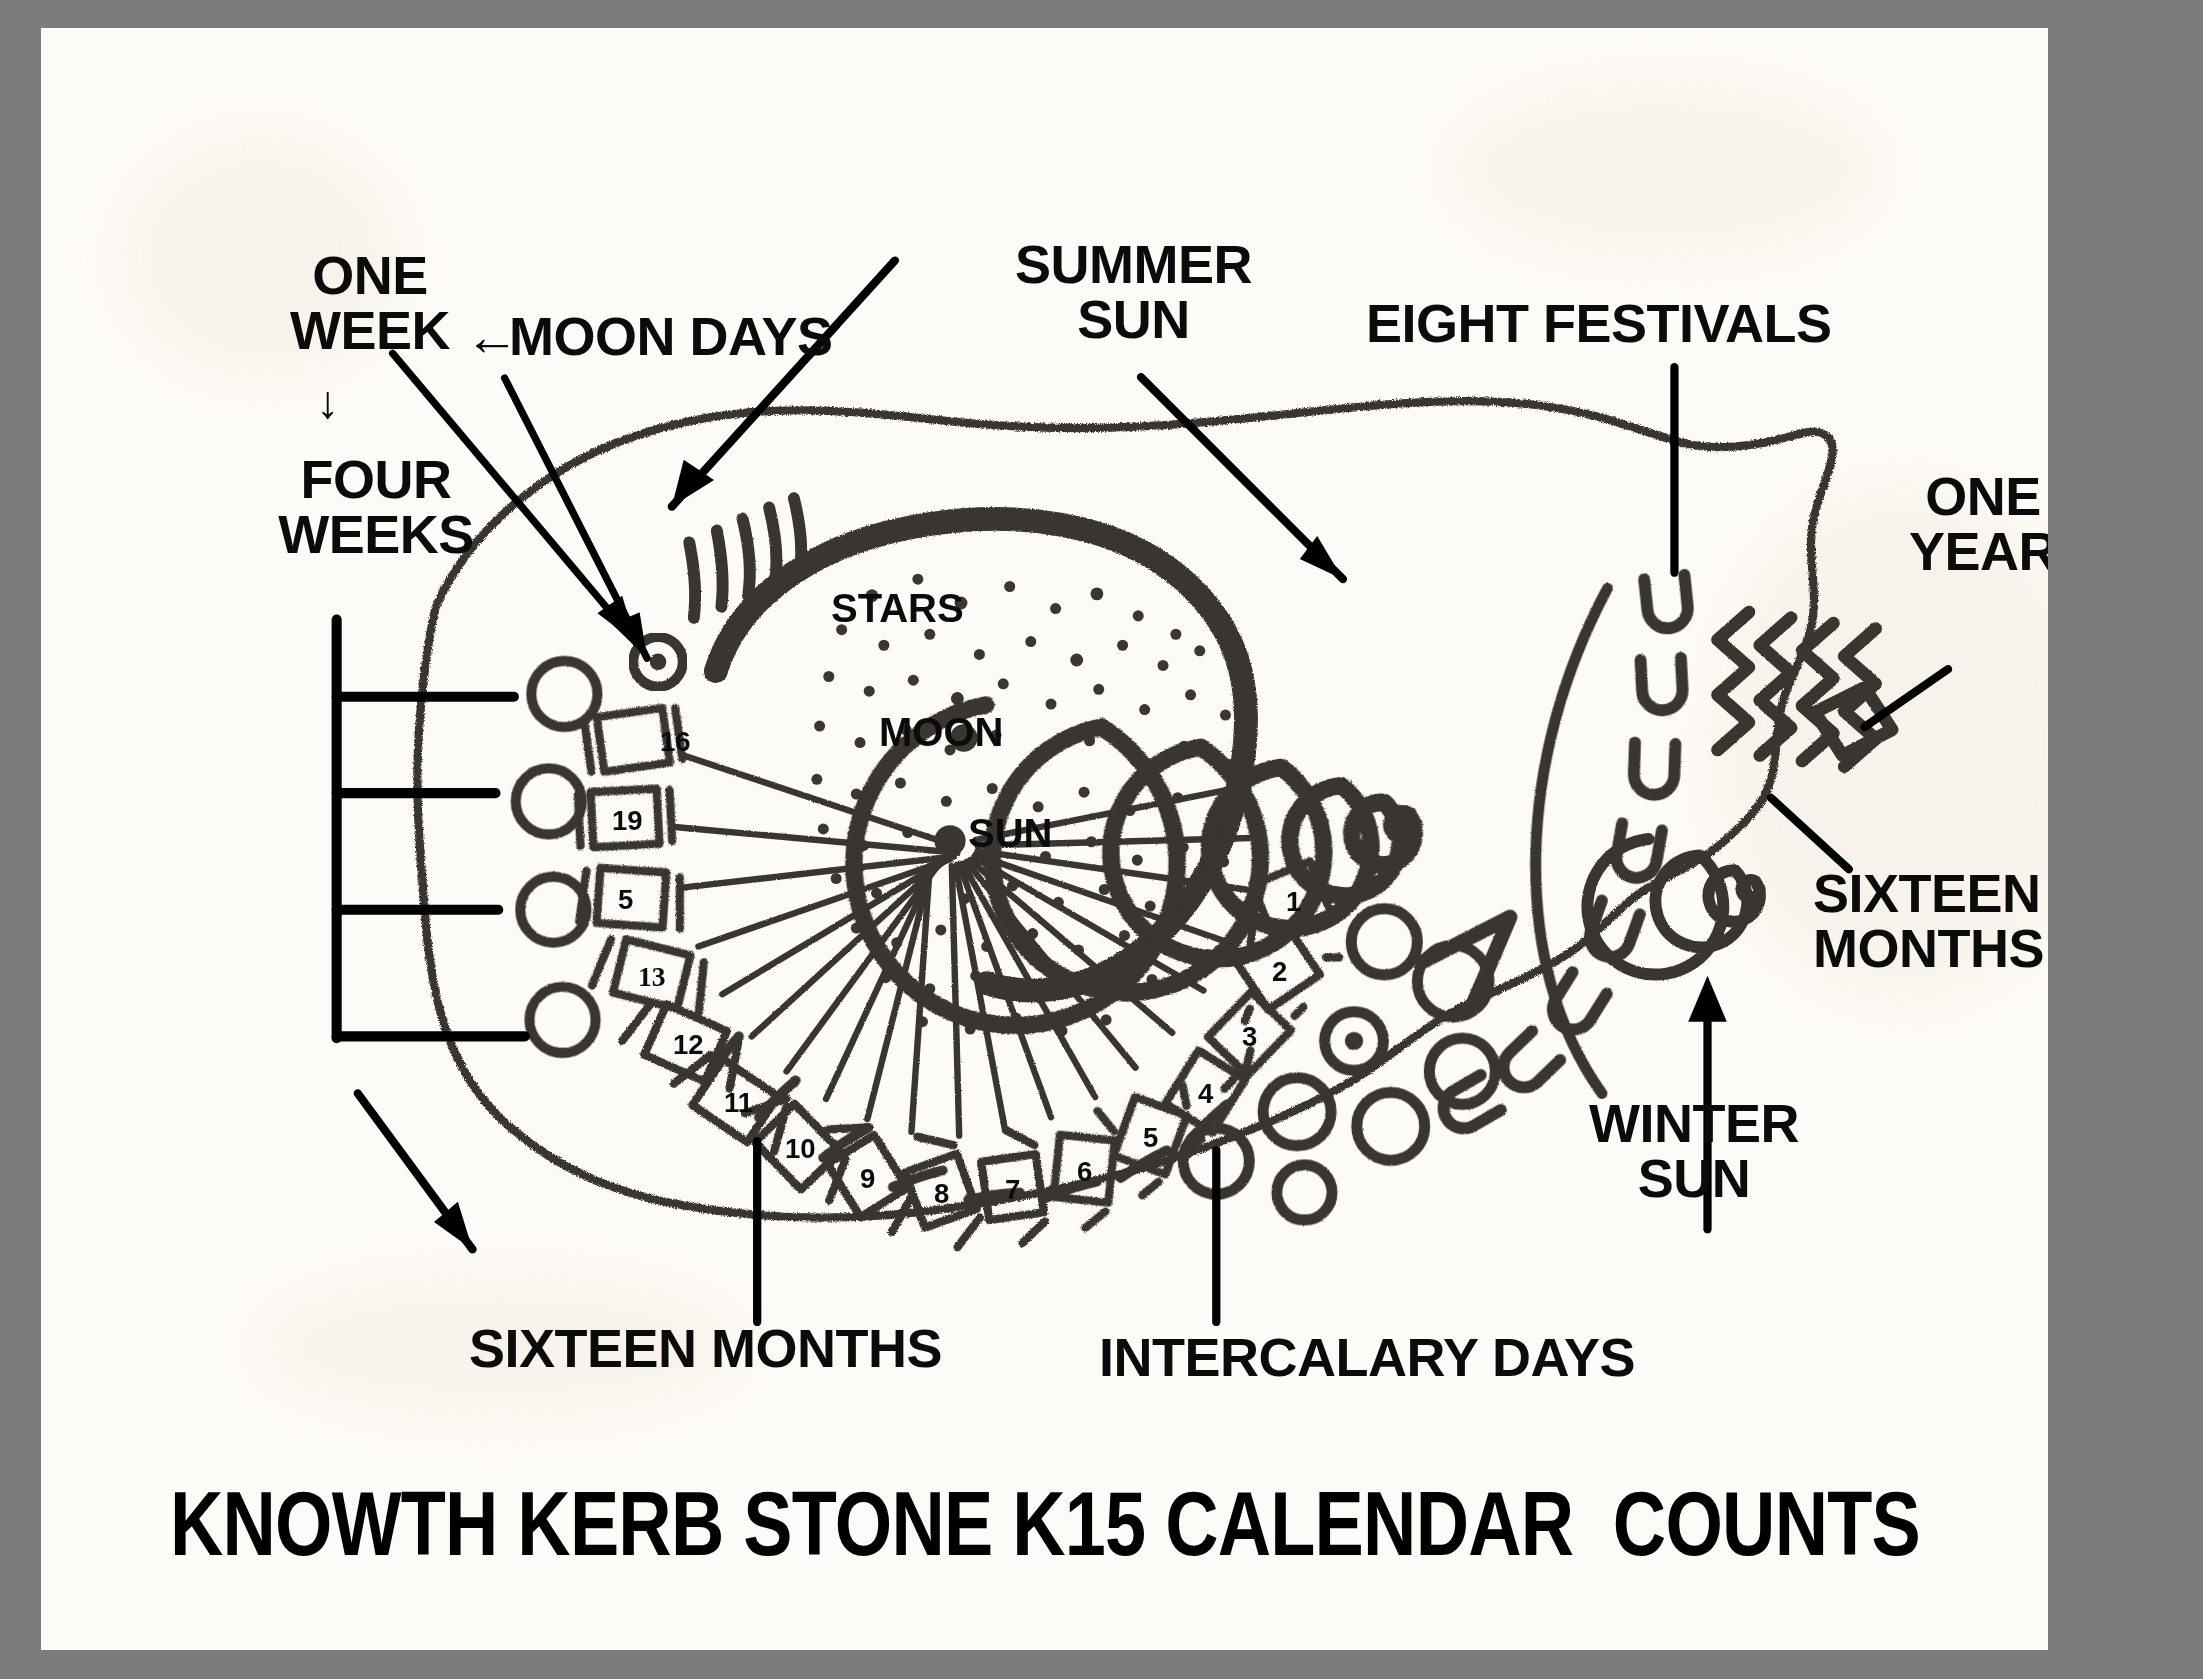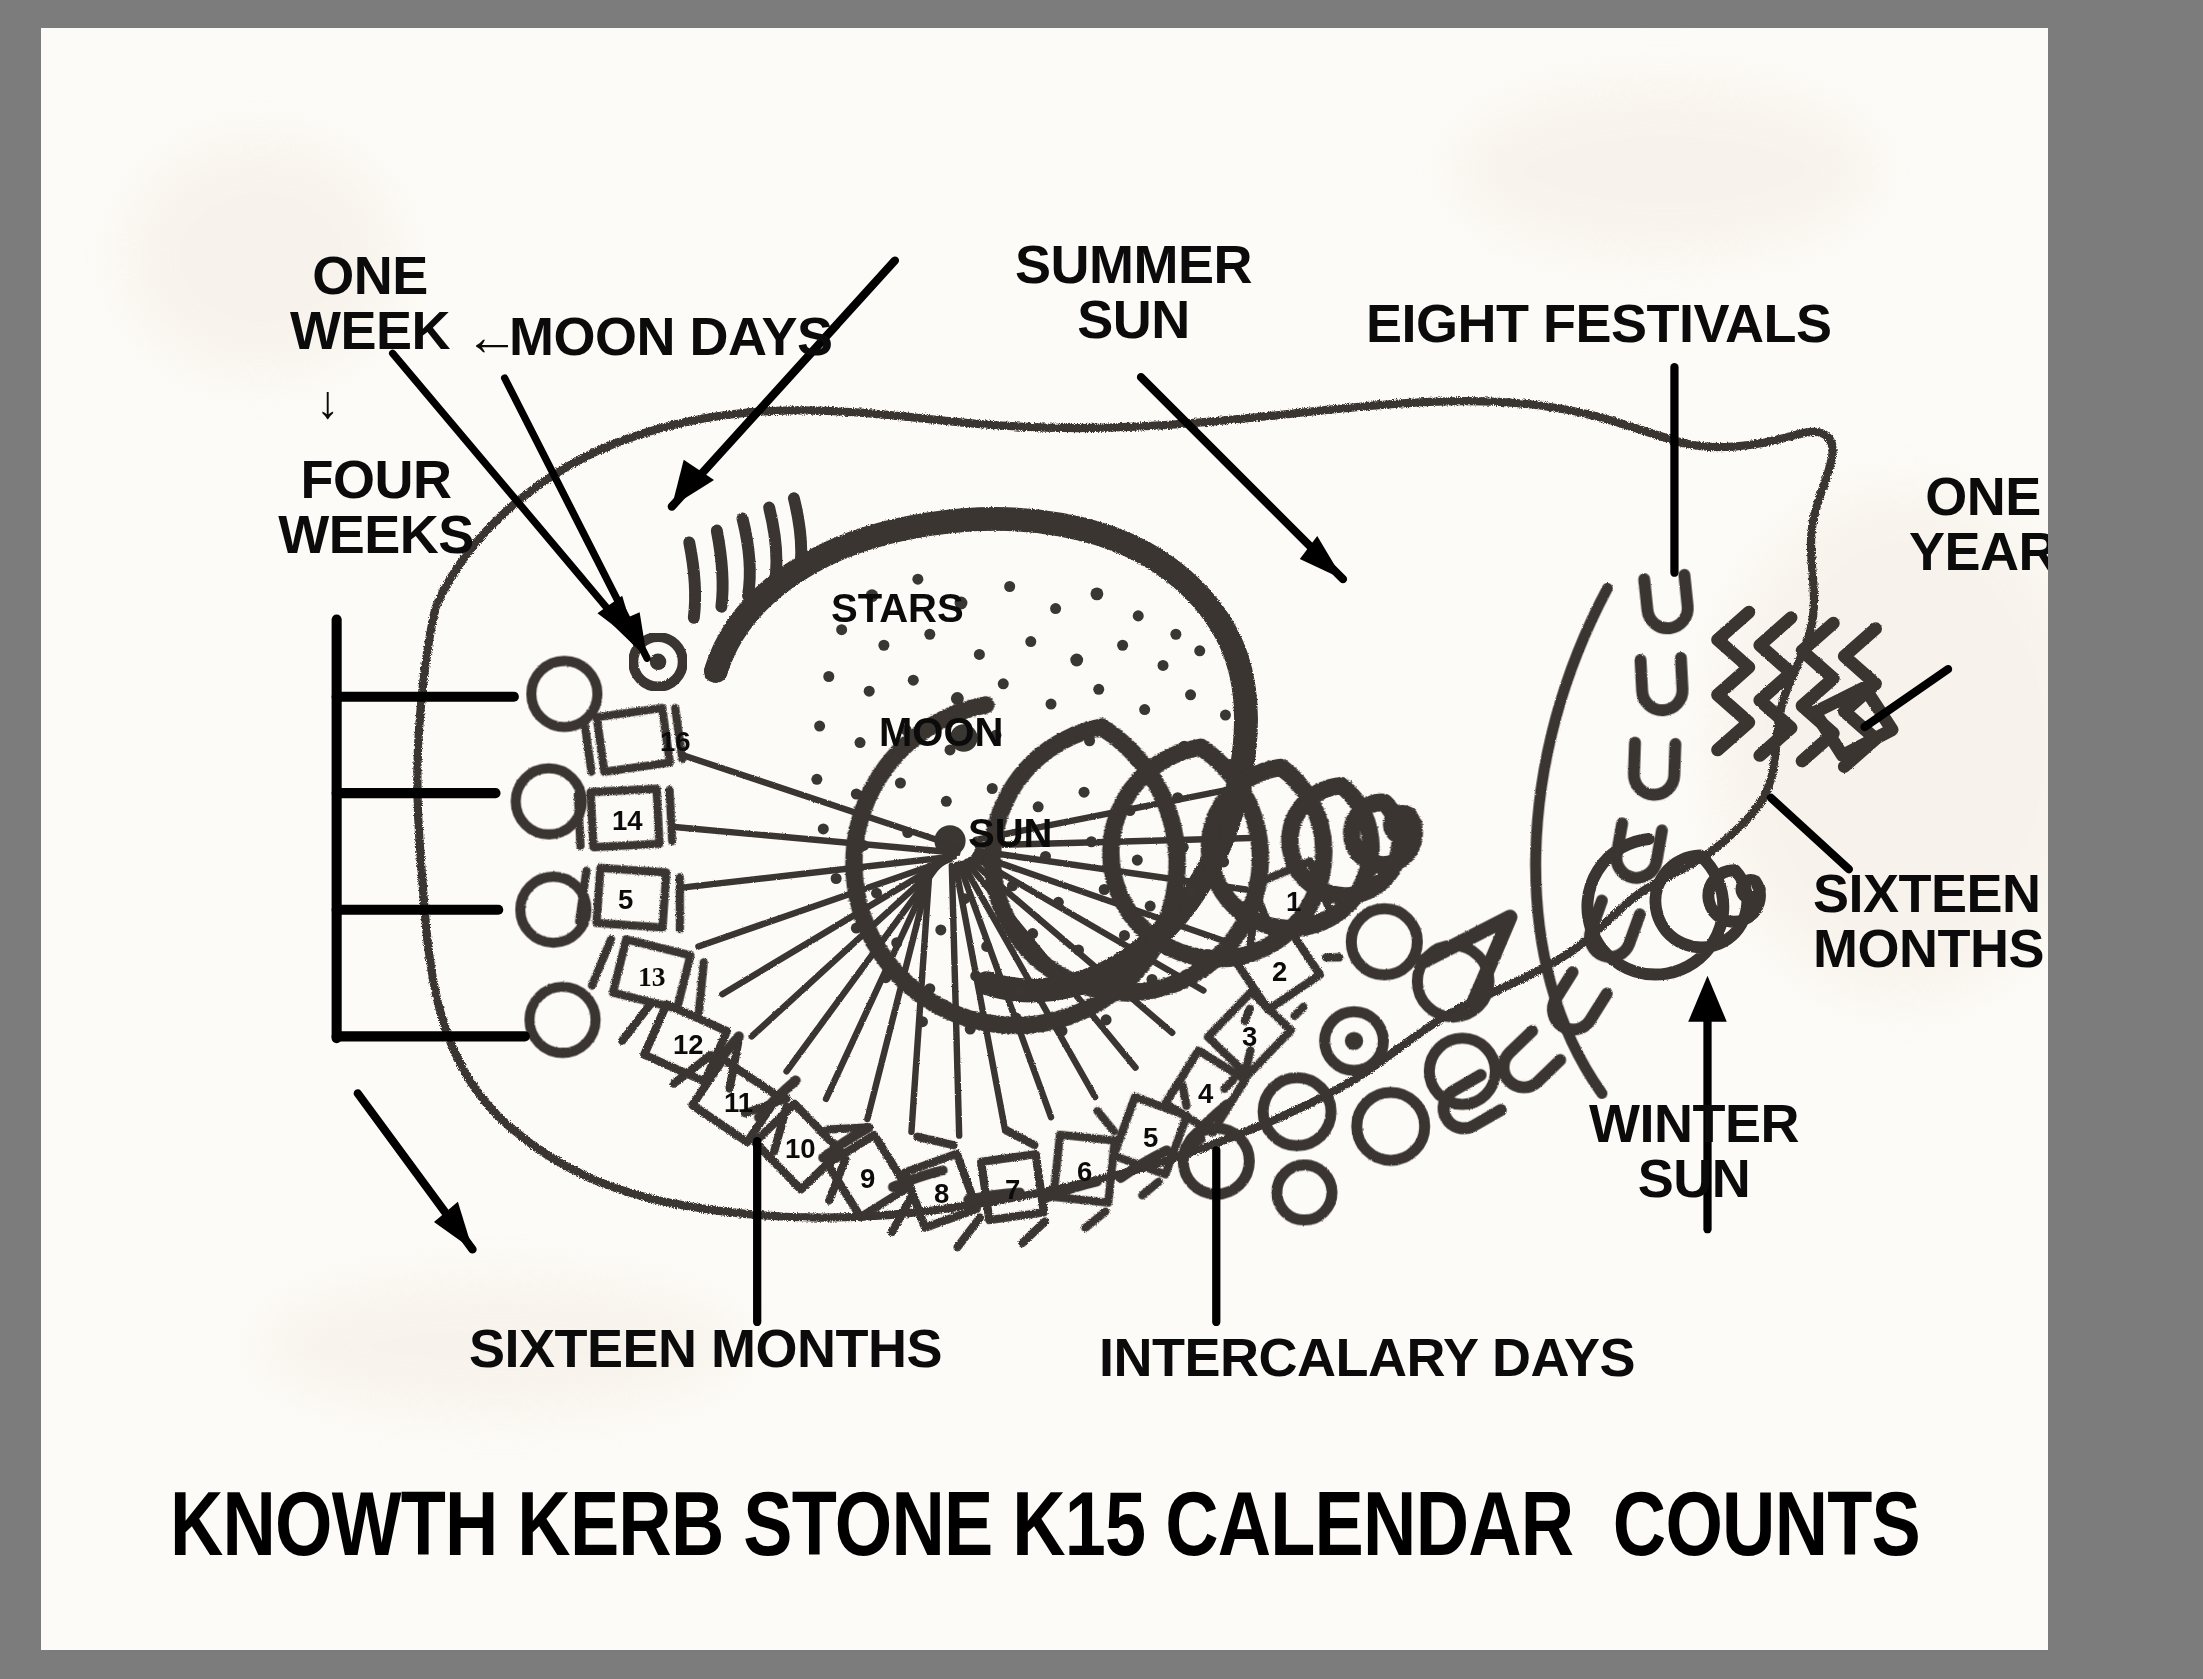--- a/index.html
+++ b/index.html
@@ -522,21 +522,21 @@
 
   <div class="lbl big" style="left:1058px;top:1293px;margin-top:9px;">INTERCALARY DAYS</div>
 
   <div class="lbl mid" style="left:790px;top:560px;">STARS</div>
 
   <div class="lbl mid" style="left:838px;top:684px;">MOON</div>
 
   <div class="lbl mid" style="left:927px;top:785px;">SUN</div>
 
   <div class="lbl num" style="left:579px;top:700px;margin-left:40px;">16</div>
-  <div class="lbl num" style="left:571px;top:779px;">14</div>
+  <div class="lbl num" style="left:571px;top:779px;">19</div>
   <div class="lbl num" style="left:577px;top:858px;">5</div>
   <div class="lbl num" style="left:597px;top:935px;font-family:Liberation Serif, serif;">13</div>
   <div class="lbl num" style="left:632px;top:1003px;">12</div>
   <div class="lbl num" style="left:683px;top:1061px;">11</div>
   <div class="lbl num" style="left:744px;top:1107px;">10</div>
   <div class="lbl num" style="left:819px;top:1137px;">9</div>
   <div class="lbl num" style="left:893px;top:1152px;">8</div>
   <div class="lbl num" style="left:964px;top:1148px;">7</div>
   <div class="lbl num" style="left:1036px;top:1130px;">6</div>
   <div class="lbl num" style="left:1102px;top:1096px;">5</div>

